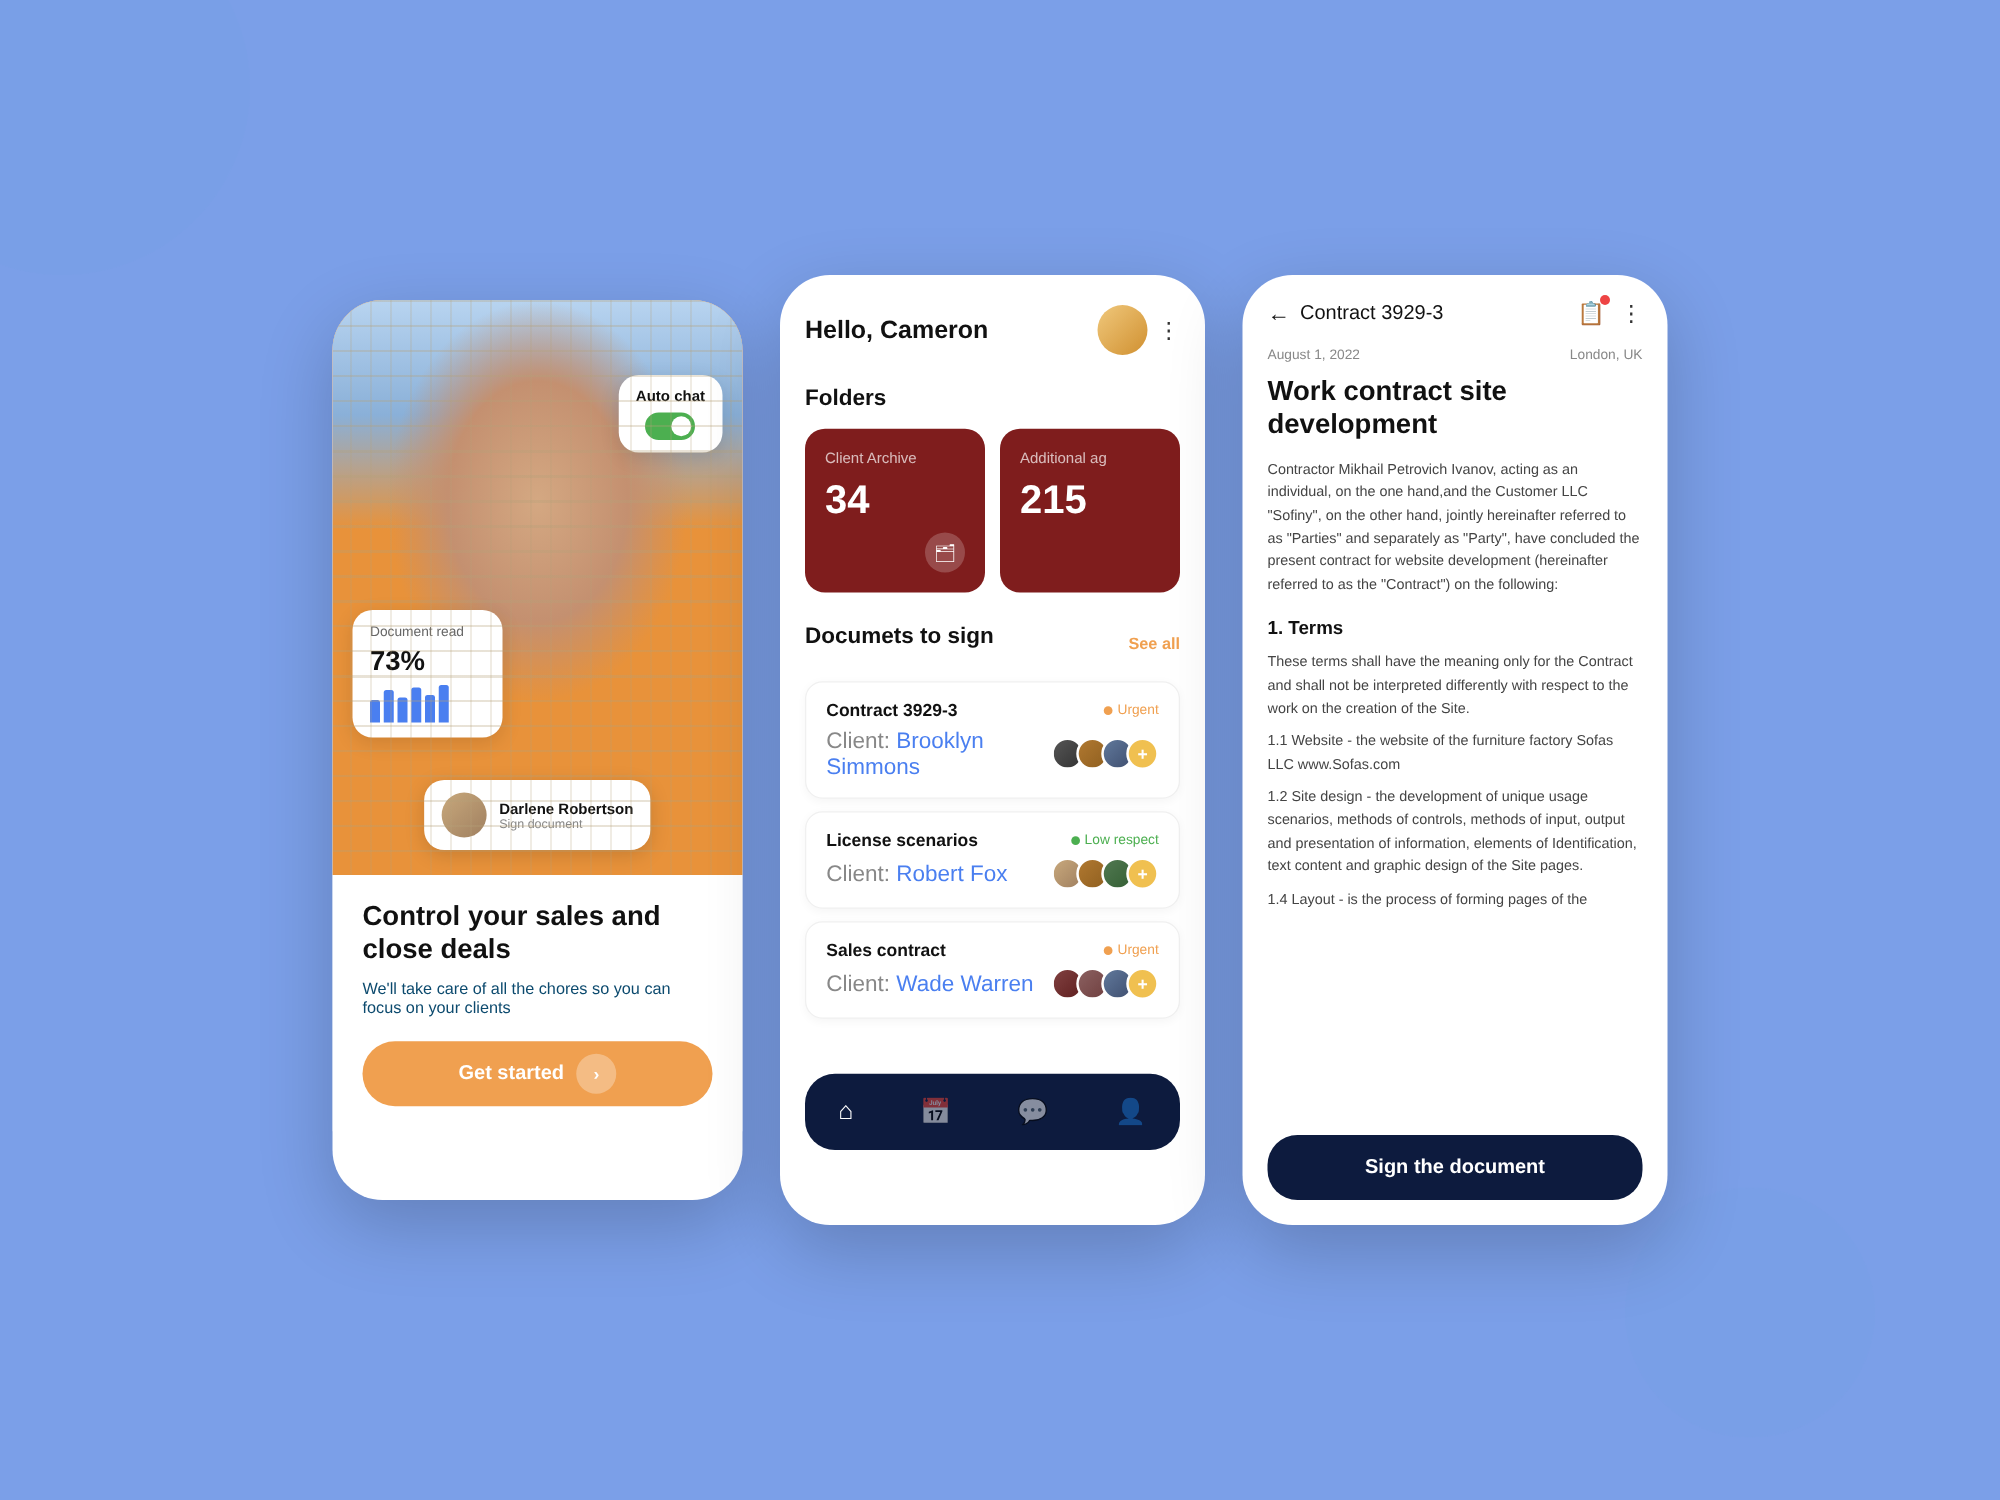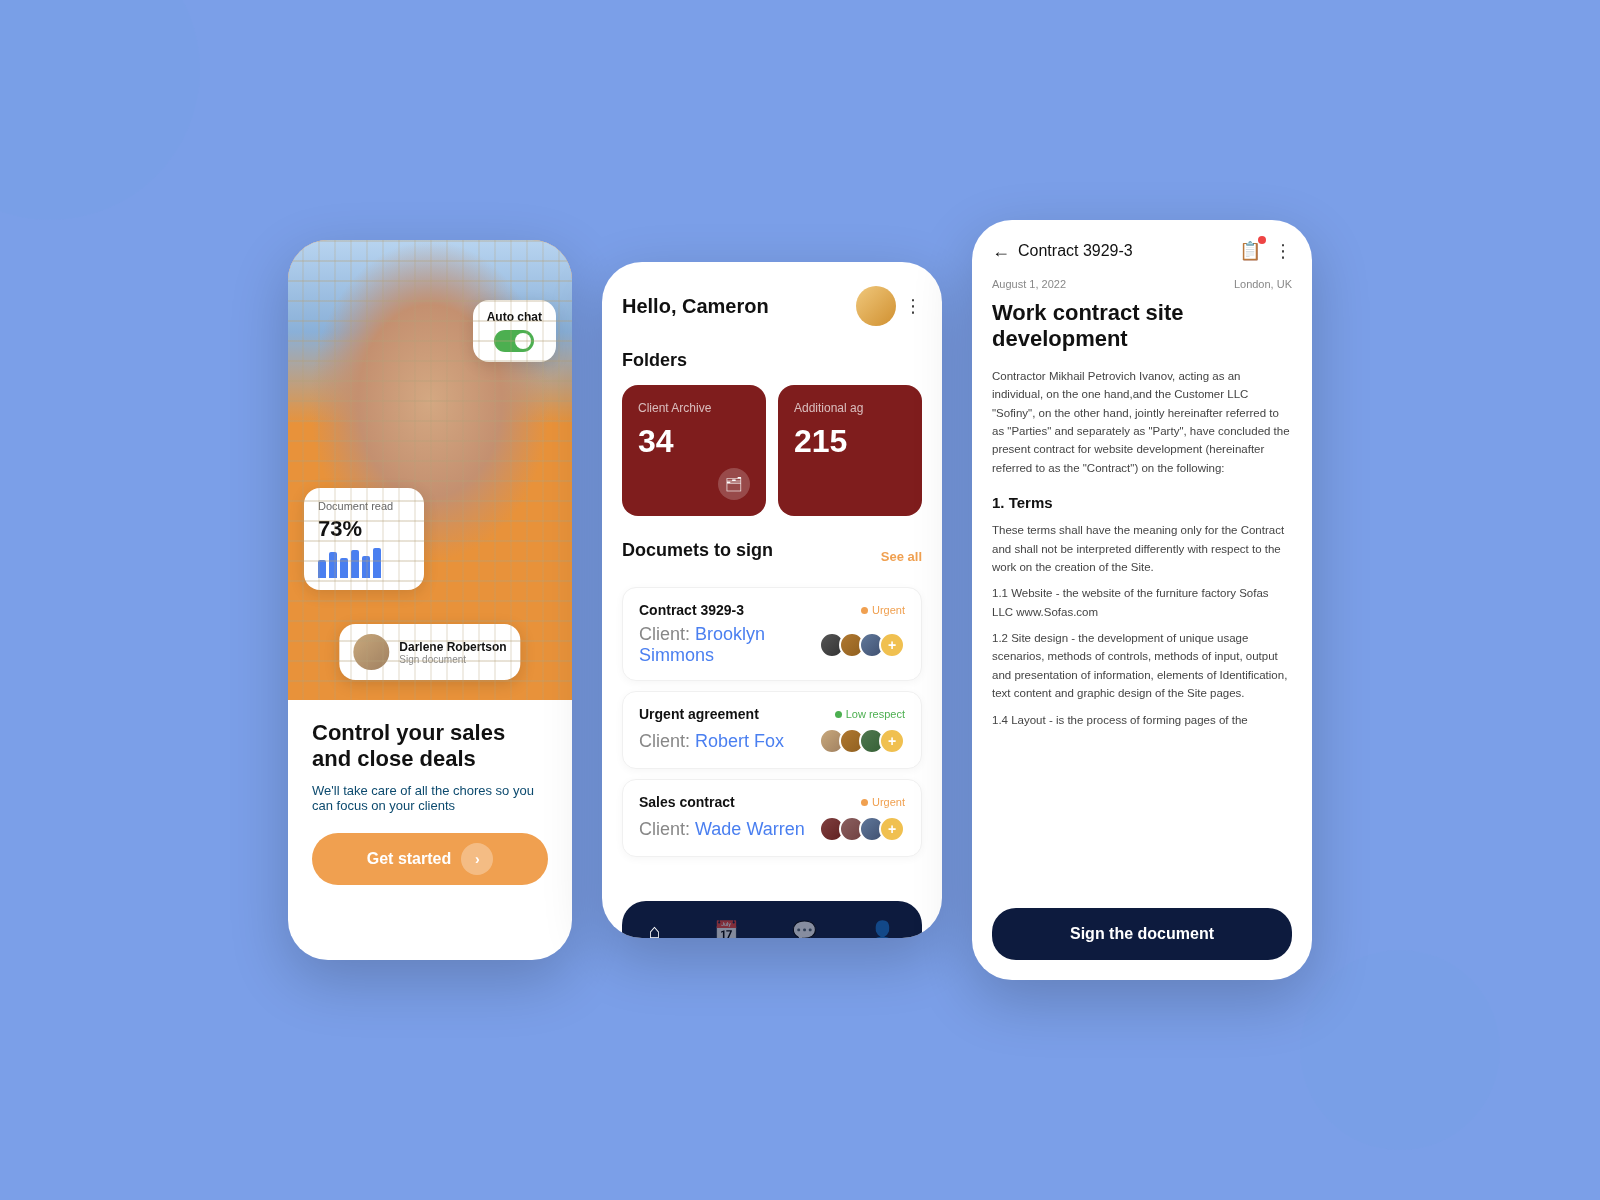--- a/index.html
+++ b/index.html
@@ -23,21 +23,21 @@
     .phone {
       background: white;
       border-radius: 40px;
       overflow: hidden;
       box-shadow: 0 20px 60px rgba(0,0,0,0.2);
       position: relative;
     }
 
     
     .phone-1 {
-      width: 284px;
+      width: 328px;
       height: 720px;
     }
     .phone-1 .hero-img {
       width: 100%;
       height: 460px;
       background: #E8923A;
       position: relative;
       overflow: hidden;
     }
     
@@ -207,21 +207,21 @@
       border-radius: 50%;
       display: flex;
       align-items: center;
       justify-content: center;
       font-size: 14px;
     }
 
     
     .phone-2 {
       width: 340px;
-      height: 676px;
+      height: 760px;
     }
     .phone-2-inner {
       padding: 24px 20px;
     }
     .phone-2-header {
       display: flex;
       align-items: center;
       justify-content: space-between;
       margin-bottom: 24px;
     }
@@ -606,21 +606,21 @@
             <div class="avatar-xs av-1"></div>
             <div class="avatar-xs av-4"></div>
             <div class="avatar-xs av-3"></div>
             <div class="add-btn">+</div>
           </div>
         </div>
       </div>
 
       <div class="doc-item">
         <div class="doc-item-top">
-          <div class="doc-name">Urgent agreement</div>
+          <div class="doc-name">License scenarios</div>
           <div class="priority-badge low">
             <div class="priority-dot"></div>
             <span>Low respect</span>
           </div>
         </div>
         <div class="doc-item-bottom">
           <div class="client-label">
             Client: <span class="client-name">Robert Fox</span>
           </div>
           <div class="avatars-row">

